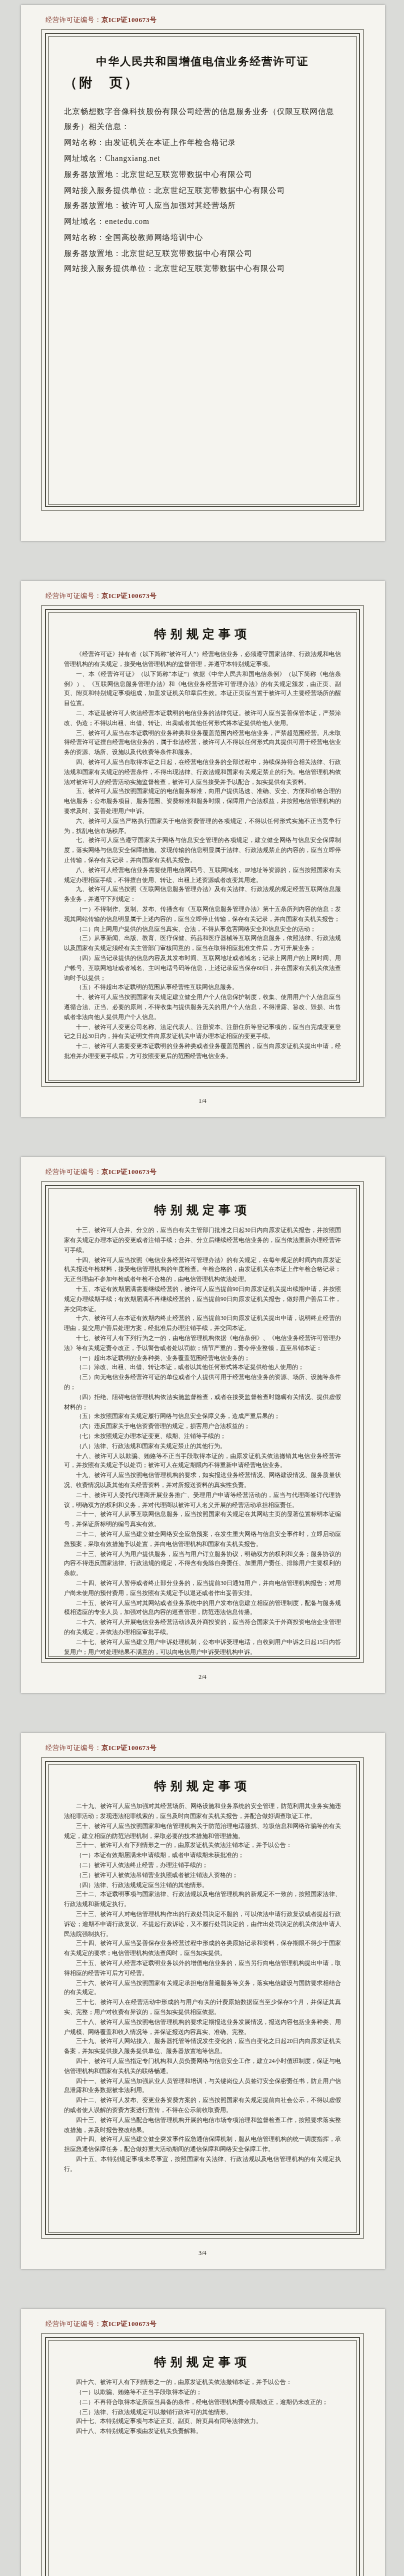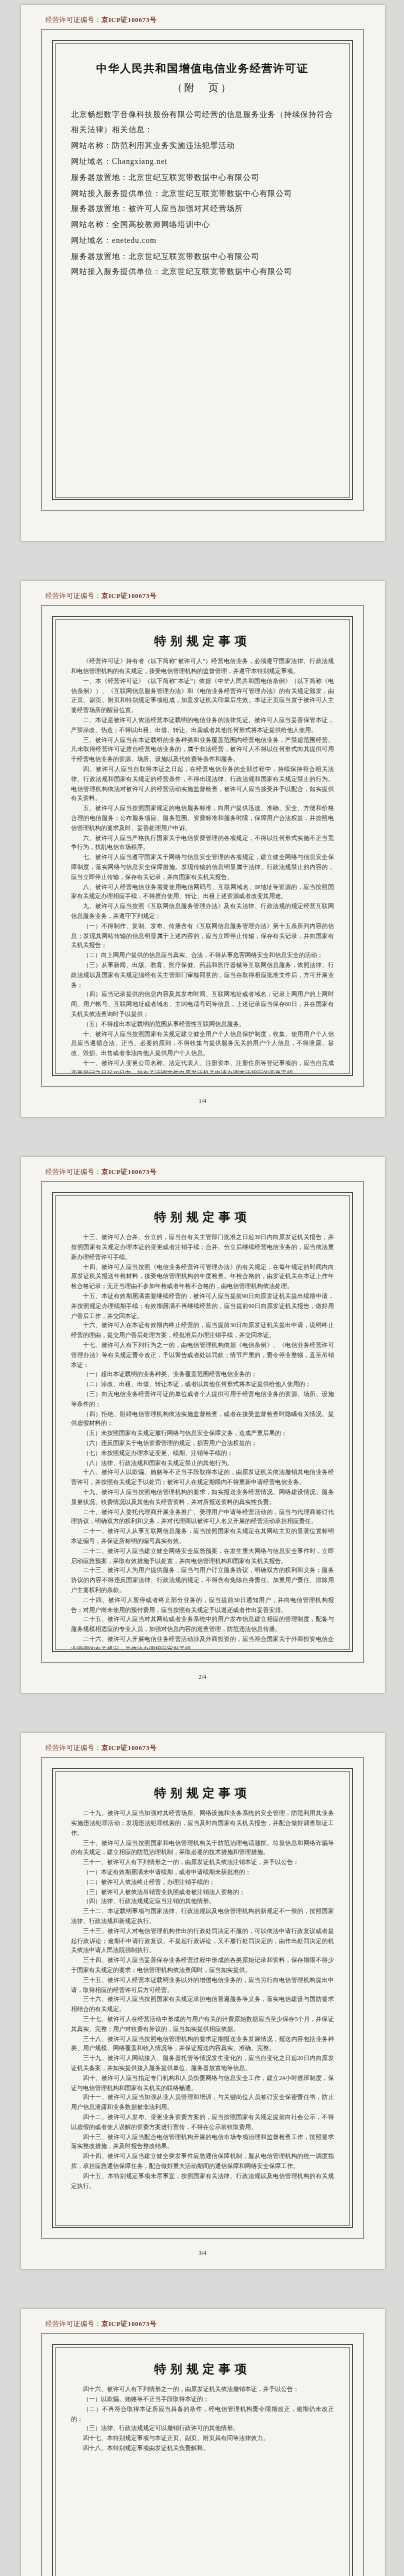--- a/index.html
+++ b/index.html
@@ -18,29 +18,29 @@
   }
   .page:last-child { margin-bottom:0; }
   .hdr {
     position:absolute; top:11.3px; left:25px;
     font-size:6.7px; letter-spacing:0.3px;
     color:#7d2f23;
   }
   .hdr .num { font-weight:bold; }
   .frame {
     position:absolute; top:24px; left:20.6px; right:20.6px; bottom:30px;
-    border:0.5px solid #94938a; padding:10px;
+    border:0.5px solid #94938a; padding:3px;
   }
   .frame-mid { height:100%; box-sizing:border-box; border:1.5px solid #4b4a41; padding:1.5px; }
   .frame-in  { height:100%; box-sizing:border-box; border:0.5px solid #94938a; padding:11.3px 15.5px; overflow:hidden; }
   .cert-title {
     margin:7.2px 0 0; text-align:center;
     font-size:10.8px; font-weight:bold; letter-spacing:1px; color:#17150f;
   }
-  .cert-sub { margin:5.2px 0 11.3px; text-align:center; font-size:10px; font-weight:normal; letter-spacing:2.1px; color:#17150f; }
+  .cert-sub { margin:5.2px 0 11.3px; font-size:13px; font-weight:bold; letter-spacing:2.1px; color:#17150f; }
   .cert-body { font-size:7.7px; line-height:2.05; color:#24221c; letter-spacing:0.5px; }
   .cert-body p { margin:0; }
   .fl { font-weight:normal;margin-top:44px; }
   .prov-title { margin:2.1px 0 7.2px; text-align:center; font-size:12px; font-weight:bold; letter-spacing:4.1px; color:#17150f; }
   .prov-body p {
     margin:0; font-size:6px; line-height:9.8px;
     text-align:justify; text-indent:2em; color:#2c2a24;
   }
   .pagenum {
     position:absolute; bottom:13.4px; left:0; width:100%;
@@ -55,39 +55,39 @@
   <div class="page">
     <div class="hdr">
       <span>经营许可证编号：</span><span class="num">京ICP证100673号</span>
     </div>
     <div class="frame">
       <div class="frame-mid">
         <div class="frame-in">
           <h1 class="cert-title">中华人民共和国增值电信业务经营许可证</h1>
           <h2 class="cert-sub">（附　页）</h2>
           <div class="cert-body">
-            <p>北京畅想数字音像科技股份有限公司经营的信息服务业务（持续保持符合相关法律）相关信息：</p>
+            <p>北京畅想数字音像科技股份有限公司经营的信息服务业务（仅限互联网信息服务）相关信息：</p>
             <div>
 
-                <p><span class="fl">网站名称：</span><span>防范利用其业务实施违法犯罪活动</span></p>
+                <p><span class="fl">网站名称：</span><span>由发证机关在本证上作年检合格记录</span></p>
 
                 <p><span class="fl">网址域名：</span><span>Changxiang.net</span></p>
 
                 <p><span class="fl">服务器放置地：</span><span>北京世纪互联宽带数据中心有限公司</span></p>
 
                 <p><span class="fl">网站接入服务提供单位：</span><span>北京世纪互联宽带数据中心有限公司</span></p>
 
 
 
                 <p><span class="fl">服务器放置地：</span><span>被许可人应当加强对其经营场所</span></p>
 
 
+                <p><span class="fl">网址域名：</span><span>enetedu.com</span></p>
+
                 <p><span class="fl">网站名称：</span><span>全国高校教师网络培训中心</span></p>
-
-                <p><span class="fl">网址域名：</span><span>enetedu.com</span></p>
 
                 <p><span class="fl">服务器放置地：</span><span>北京世纪互联宽带数据中心有限公司</span></p>
 
                 <p><span class="fl">网站接入服务提供单位：</span><span>北京世纪互联宽带数据中心有限公司</span></p>
               </div>
           </div>
         </div>
       </div>
     </div>
   </div>

